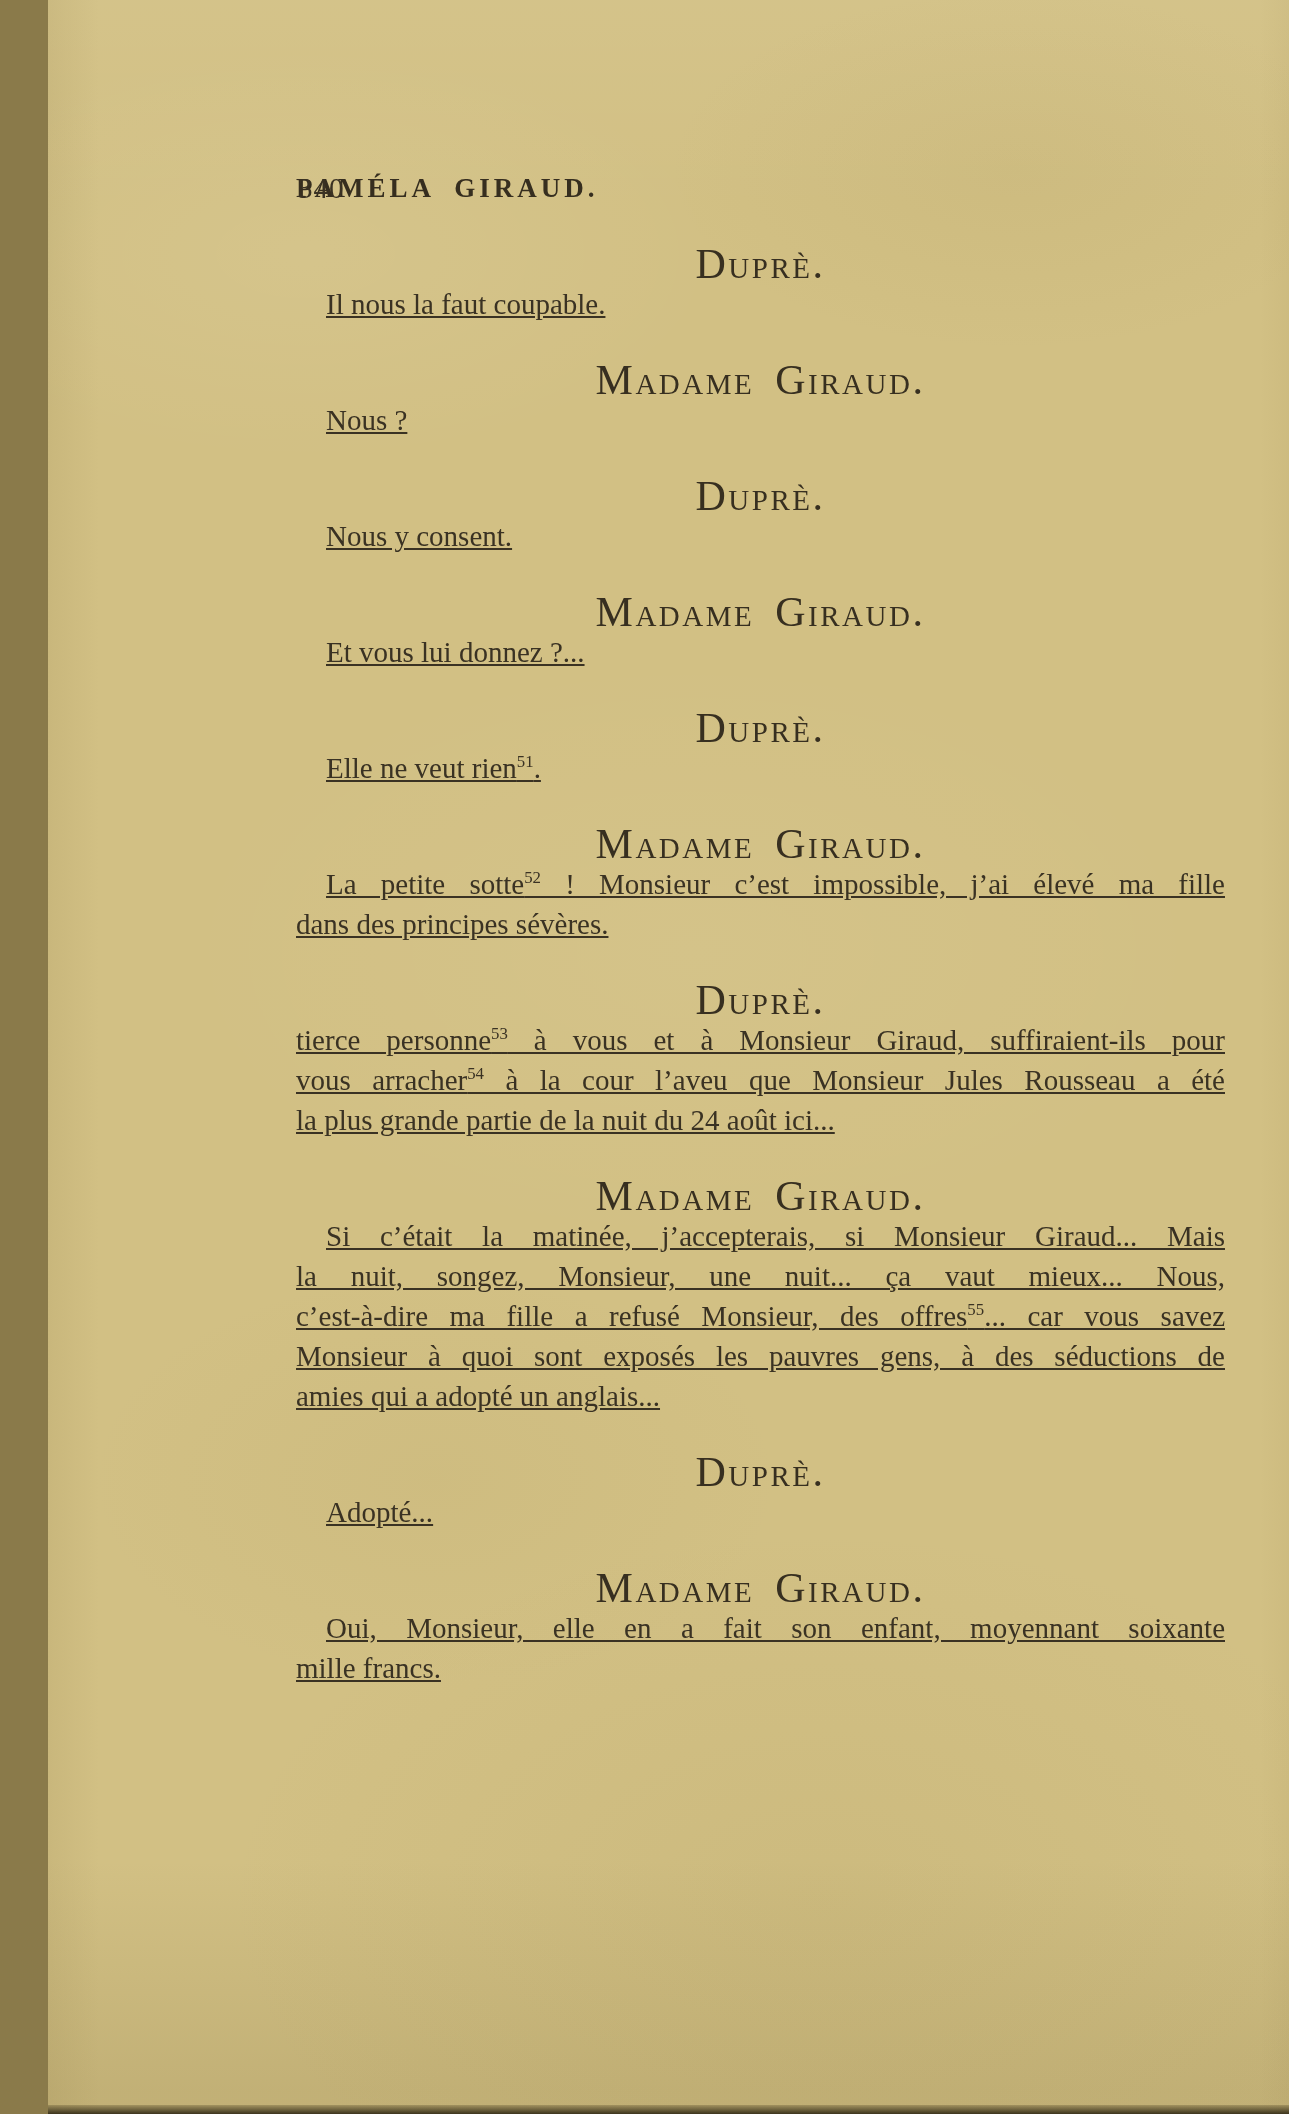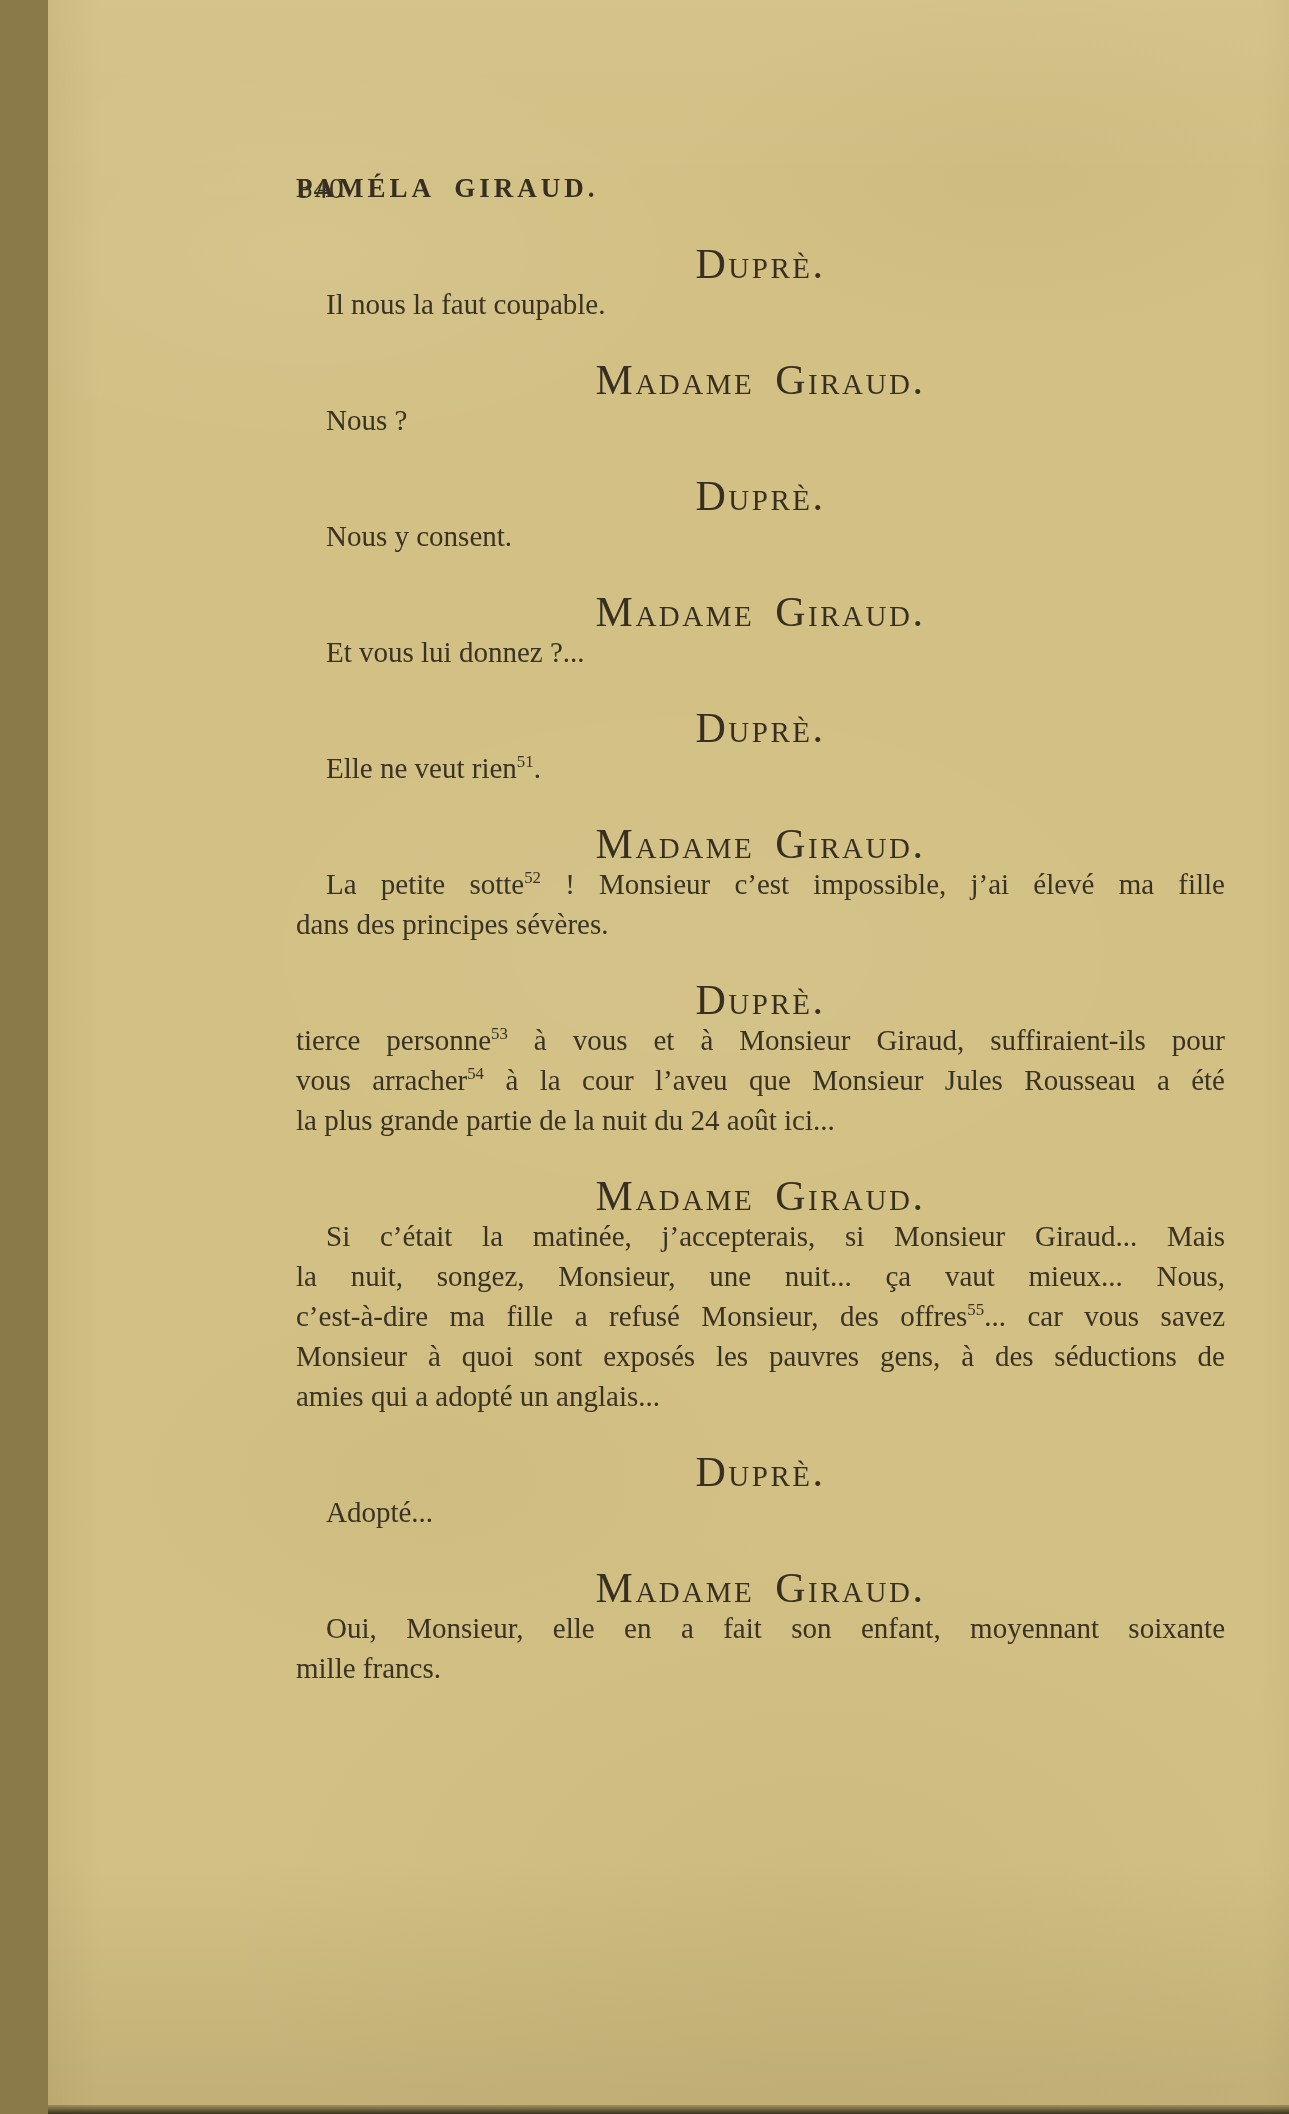--- a/index.html
+++ b/index.html
@@ -45,20 +45,21 @@
     text-align:center;
     font-variant:small-caps;
     font-size:42px;line-height:40px;
     letter-spacing:2.5px;word-spacing:8px;
     color:#372f20;
   }
   .line{
     font-size:29px;line-height:40px;
     text-align:left;
     white-space:normal;
+    text-decoration:underline;
   }
   .line.indent{text-indent:30px;}
   .line.justify{text-align:justify;text-align-last:justify;}
   .line sup{
     font-size:0.58em;
     line-height:0;
     vertical-align:super;
     letter-spacing:0;
   }
 </style>

